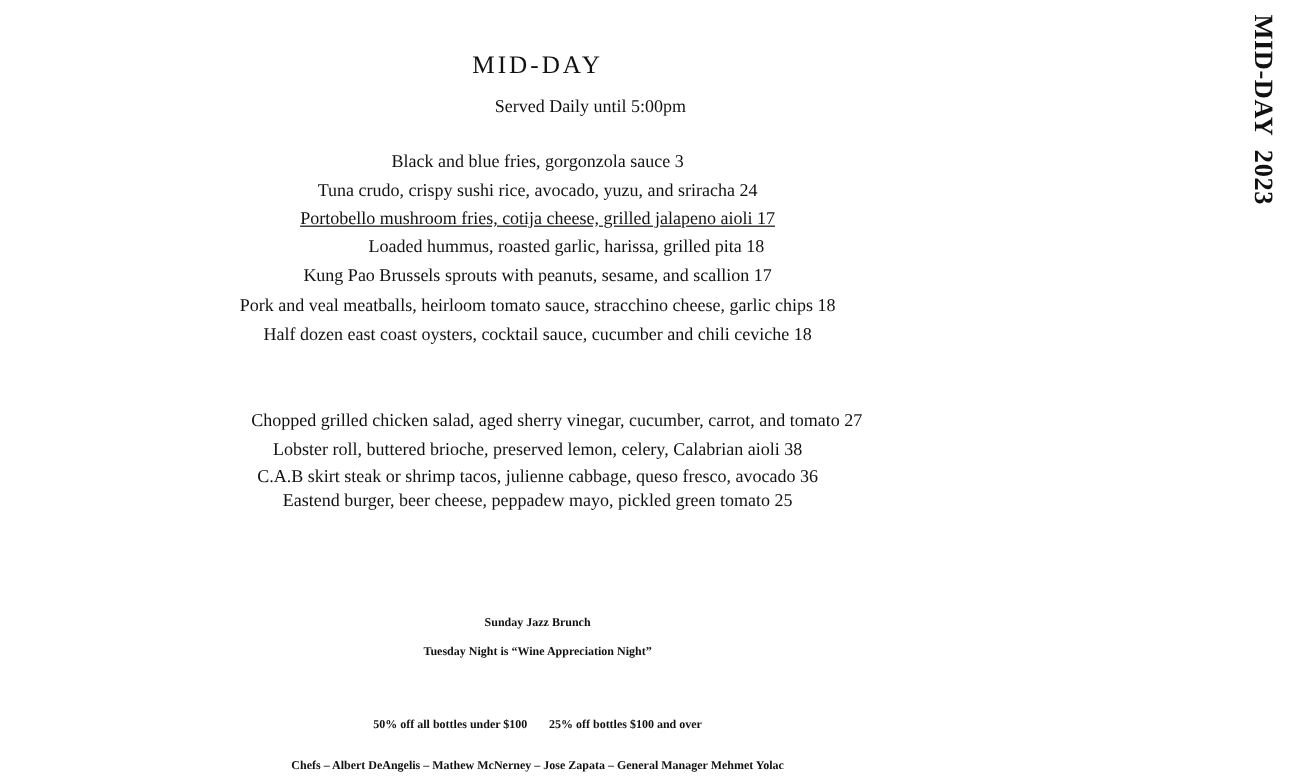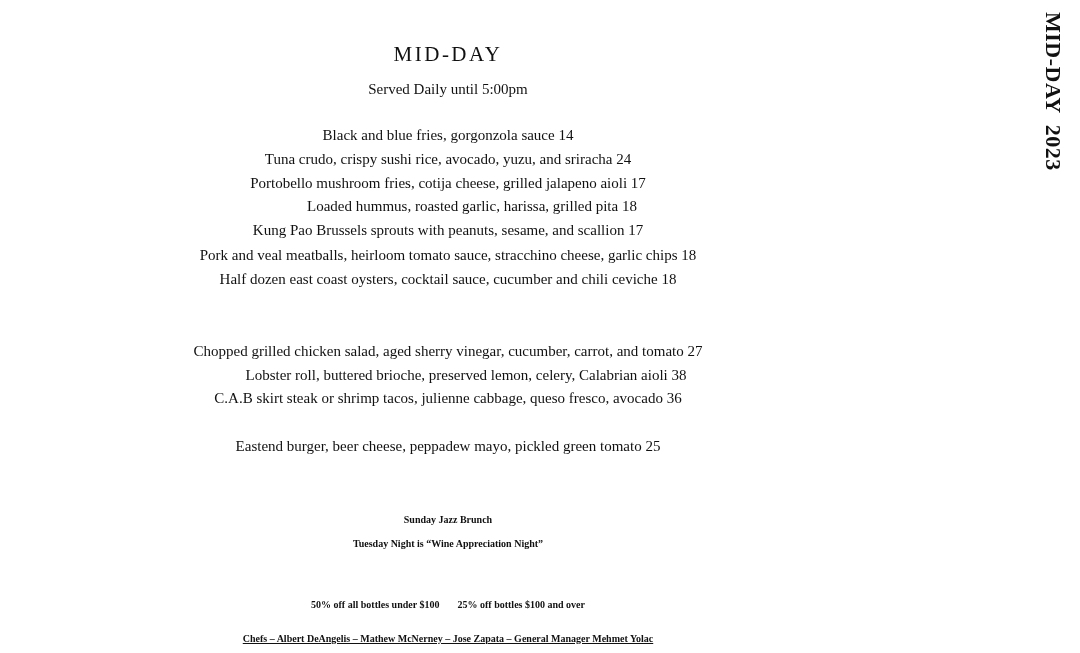--- a/index.html
+++ b/index.html
@@ -25,20 +25,21 @@
     .title {
       top: 41px;
       font-size: 21px;
       letter-spacing: 2.5px;
       line-height: 26px;
     }
     .subtitle {
       top: 79px;
       font-size: 15px;
       line-height: 20px;
+      padding-left: 44px;
     }
     .menu-line {
       font-size: 15px;
       line-height: 20px;
     }
     .bold-line {
       font-weight: bold;
       font-size: 10px;
       line-height: 16px;
     }
@@ -75,32 +76,32 @@
 </head>
 <body>
 
 <div class="center title">MID-DAY</div>
 <div class="center subtitle">Served Daily until 5:00pm</div>
 
 <div class="vertical">
   <span style="white-space: pre;">MID-DAY  2023</span>
 </div>
 
-<div class="center menu-line" style="top:125px;">Black and blue fries, gorgonzola sauce 14</div>
+<div class="center menu-line" style="top:125px;">Black and blue fries, gorgonzola sauce 3</div>
 <div class="center menu-line" style="top:149px;">Tuna crudo, crispy sushi rice, avocado, yuzu, and sriracha 24</div>
-<div class="center menu-line" style="top:173px;">Portobello mushroom fries, cotija cheese, grilled jalapeno aioli 17</div>
+<div class="center menu-line" style="top:173px;text-decoration:underline;">Portobello mushroom fries, cotija cheese, grilled jalapeno aioli 17</div>
 <div class="center menu-line" style="top:196px;margin-left:24px;">Loaded hummus, roasted garlic, harissa, grilled pita 18</div>
 <div class="center menu-line" style="top:220px;">Kung Pao Brussels sprouts with peanuts, sesame, and scallion  17</div>
 <div class="center menu-line" style="top:245px;">Pork and veal meatballs, heirloom tomato sauce, stracchino cheese, garlic chips 18</div>
 <div class="center menu-line" style="top:269px;">Half dozen east coast oysters, cocktail sauce, cucumber and chili ceviche  18</div>
 
-<div class="center menu-line" style="top:341px;">Chopped grilled chicken salad, aged sherry vinegar, cucumber, carrot, and tomato 27</div>
-<div class="center menu-line" style="top:365px;padding-left:18px;">Lobster roll, buttered brioche, preserved lemon, celery, Calabrian aioli 38</div>
+<div class="center menu-line" style="top:341px;padding-left:16px;">Chopped grilled chicken salad, aged sherry vinegar, cucumber, carrot, and tomato 27</div>
+<div class="center menu-line" style="top:365px;">Lobster roll, buttered brioche, preserved lemon, celery, Calabrian aioli 38</div>
 <div class="center menu-line" style="top:388px;">C.A.B skirt steak or shrimp tacos, julienne cabbage, queso fresco, avocado 36</div>
-<div class="center menu-line" style="top:436px;">Eastend burger, beer cheese, peppadew mayo, pickled green tomato 25</div>
+<div class="center menu-line" style="top:408px;">Eastend burger, beer cheese, peppadew mayo, pickled green tomato 25</div>
 
 <div class="center bold-line" style="top:512px;">Sunday Jazz Brunch</div>
 <div class="center bold-line" style="top:536px;">Tuesday Night is “Wine Appreciation Night”</div>
 <div class="center bold-line" style="top:560px;margin-top:37px;">
   <span>50% off all bottles under $100</span><span class="gap"></span><span>25% off bottles $100 and over</span>
 </div>
 
-<div class="center footer-line" style="top:632px;text-decoration:underline;">Chefs – Albert DeAngelis – Mathew McNerney – Jose Zapata – General Manager Mehmet Yolac</div>
+<div class="center footer-line" style="top:632px;">Chefs – Albert DeAngelis – Mathew McNerney – Jose Zapata – General Manager Mehmet Yolac</div>
 
 </body></html>

